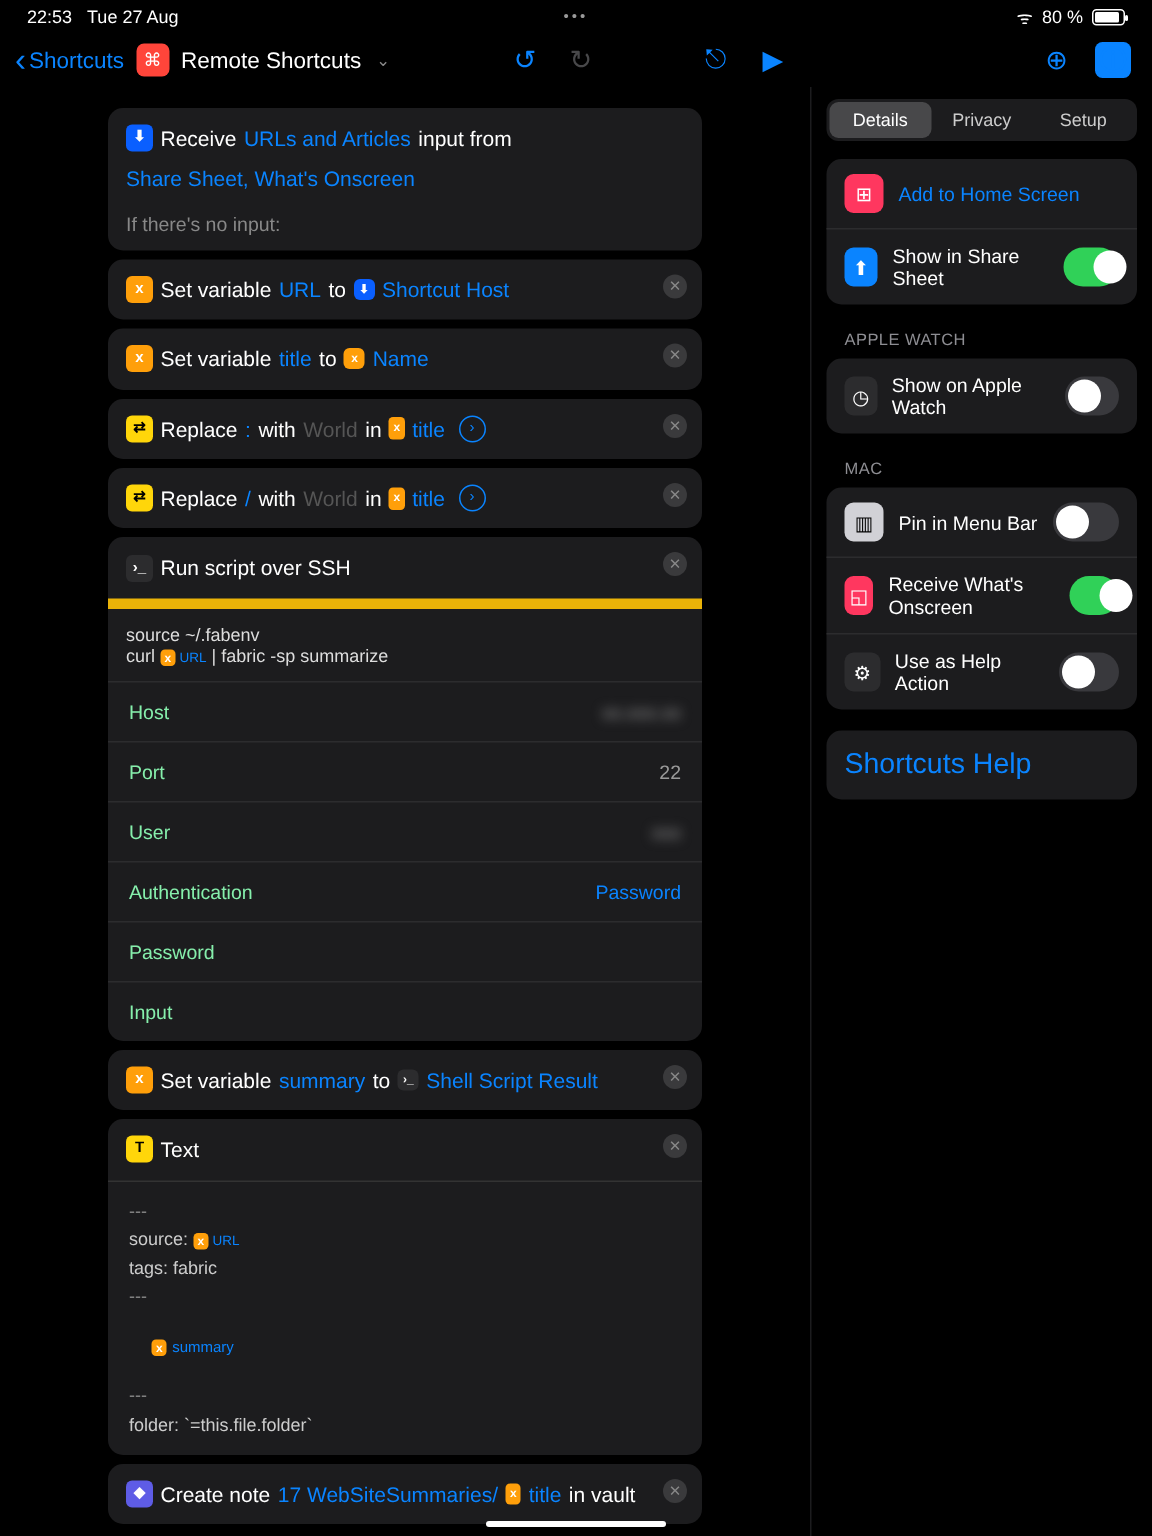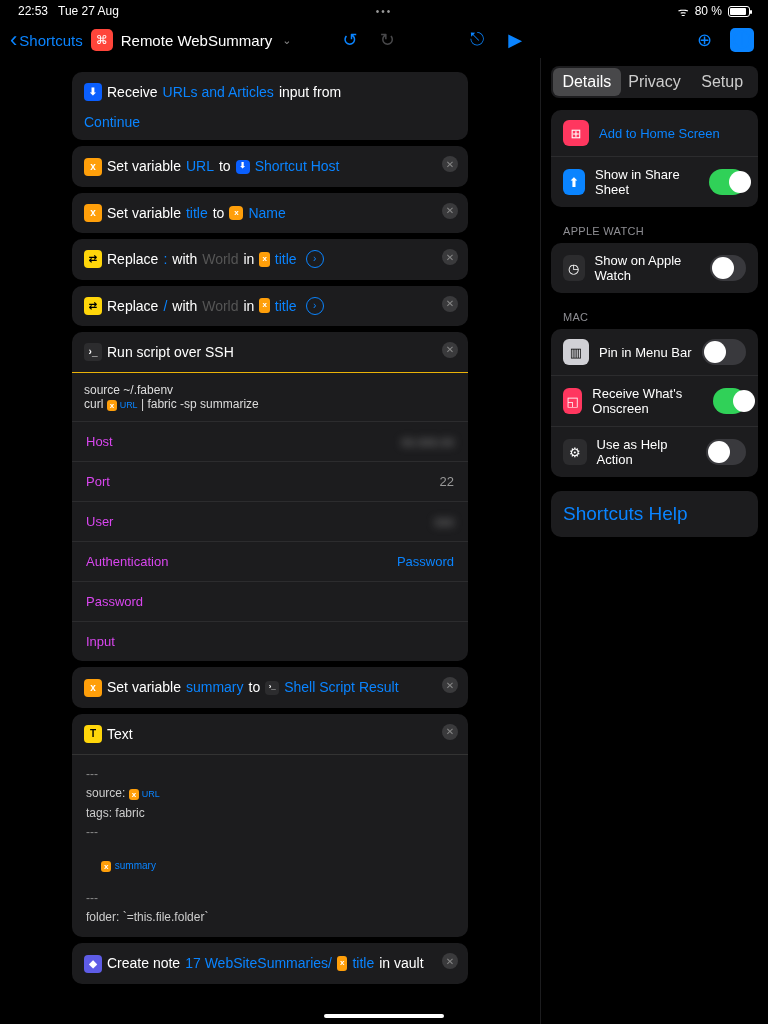--- a/index.html
+++ b/index.html
@@ -38,33 +38,33 @@
   .ic-orange { background:#ff9f0a; color:#fff;}
   .ic-yellow { background:#ffd60a; color:#000;}
   .ic-dark { background:#2c2c2e; color:#fff;}
   .ic-purple { background:#5e5ce6; color:#fff;}
   .link { color:#0a84ff; }
   .muted { color:#888; font-size:13px;}
   .sub { padding:2px 12px 10px 12px;}
   .disclosure { width:18px; height:18px; border:1.5px solid #0a84ff; border-radius:50%; display:inline-flex; align-items:center; justify-content:center; color:#0a84ff; font-size:10px; margin-left:4px;}
   .smalltoken { background:#ff9f0a; color:#fff; font-size:8px; padding:1px 3px; border-radius:3px; font-weight:600;}
 
-  .ssh-body { background:#1c1c1e; border-top:1px solid #eab308; font-family:"SF Mono",Menlo,monospace; font-size:12px; padding:10px 12px; color:#ddd;}
+  .ssh-body { background:#1c1c1e; border-top:7px solid #eab308; font-family:"SF Mono",Menlo,monospace; font-size:12px; padding:10px 12px; color:#ddd;}
   .field-row { display:flex; justify-content:space-between; padding:12px 14px; border-top:1px solid #2c2c2e; font-size:13px;}
-  .field-row .label { color:#d946ef;}
+  .field-row .label { color:#86efac;}
   .field-row .val { color:#999;}
   .field-row .val.link { color:#0a84ff;}
   .blur { filter:blur(4px); color:#666;}
 
   .text-body { padding:10px 14px; font-size:12px; line-height:1.6; color:#ccc; border-top:1px solid #333;}
   .hr { color:#888;}
 
   
   .seg { display:flex; background:#1c1c1e; border-radius:8px; padding:2px; margin-bottom:12px;}
-  .seg div { flex:1; text-align:center; font-size:16px; padding:5px 0; color:#ccc; border-radius:6px;}
+  .seg div { flex:1; text-align:center; font-size:12px; padding:5px 0; color:#ccc; border-radius:6px;}
   .seg .sel { background:#48484a; color:#fff;}
   .panel { background:#1c1c1e; border-radius:10px; margin-bottom:14px;}
   .prow { display:flex; align-items:center; padding:10px 12px; gap:10px; font-size:13px;}
   .prow + .prow { border-top:1px solid #2c2c2e;}
   .picon { width:26px; height:26px; border-radius:6px; display:flex; align-items:center; justify-content:center; font-size:13px;}
   .toggle { width:44px; height:26px; border-radius:13px; background:#39393d; margin-left:auto; position:relative;}
   .toggle.on { background:#30d158;}
   .toggle .knob { width:22px; height:22px; border-radius:50%; background:#fff; position:absolute; top:2px; left:2px; transition:.1s;}
   .toggle.on .knob { left:20px;}
   .hdr { font-size:11px; color:#8e8e93; text-transform:uppercase; padding:4px 12px 6px; letter-spacing:.3px;}
@@ -94,21 +94,21 @@
   </div>
 </div>
 
 <div class="toolbar">
   <div class="tb-left">
     <span class="back">
       <span class="chevron-l">‹</span>
       <span>Shortcuts</span>
     </span>
     <span class="shortcut-icon">⌘</span>
-    <span class="title">Remote WebSummary</span>
+    <span class="title">Remote Shortcuts</span>
     <span class="dd">⌄</span>
   </div>
   <div class="tb-center">
     <span class="uredo">↺</span>
     <span class="uredo dis">↻</span>
   </div>
   <div style="position:absolute; left:470px; display:flex; gap:24px;">
     <span class="sharebtn">⎋</span>
     <span class="playbtn">▶</span>
   </div>
@@ -120,22 +120,23 @@
 
 <div class="main">
   <div class="editor">
 
     <div class="card">
       <div class="card-row">
         <span class="ic ic-blue">⬇</span>
         <span>Receive</span>
         <span class="link">URLs and Articles</span>
         <span>input from</span>
-      </div>
-      <div class="sub"><span class="link">Continue</span></div>
+        <span class="link">Share Sheet, What's Onscreen</span>
+      </div>
+      <div class="sub muted">If there's no input:</div>
     </div>
 
     <div class="card">
       <span class="close">✕</span>
       <div class="card-row">
         <span class="ic ic-orange">x</span>
         <span>Set variable</span>
         <span class="link">URL</span>
         <span>to</span>
         <span class="ic ic-blue" style="width:14px;height:14px;font-size:8px">⬇</span>

